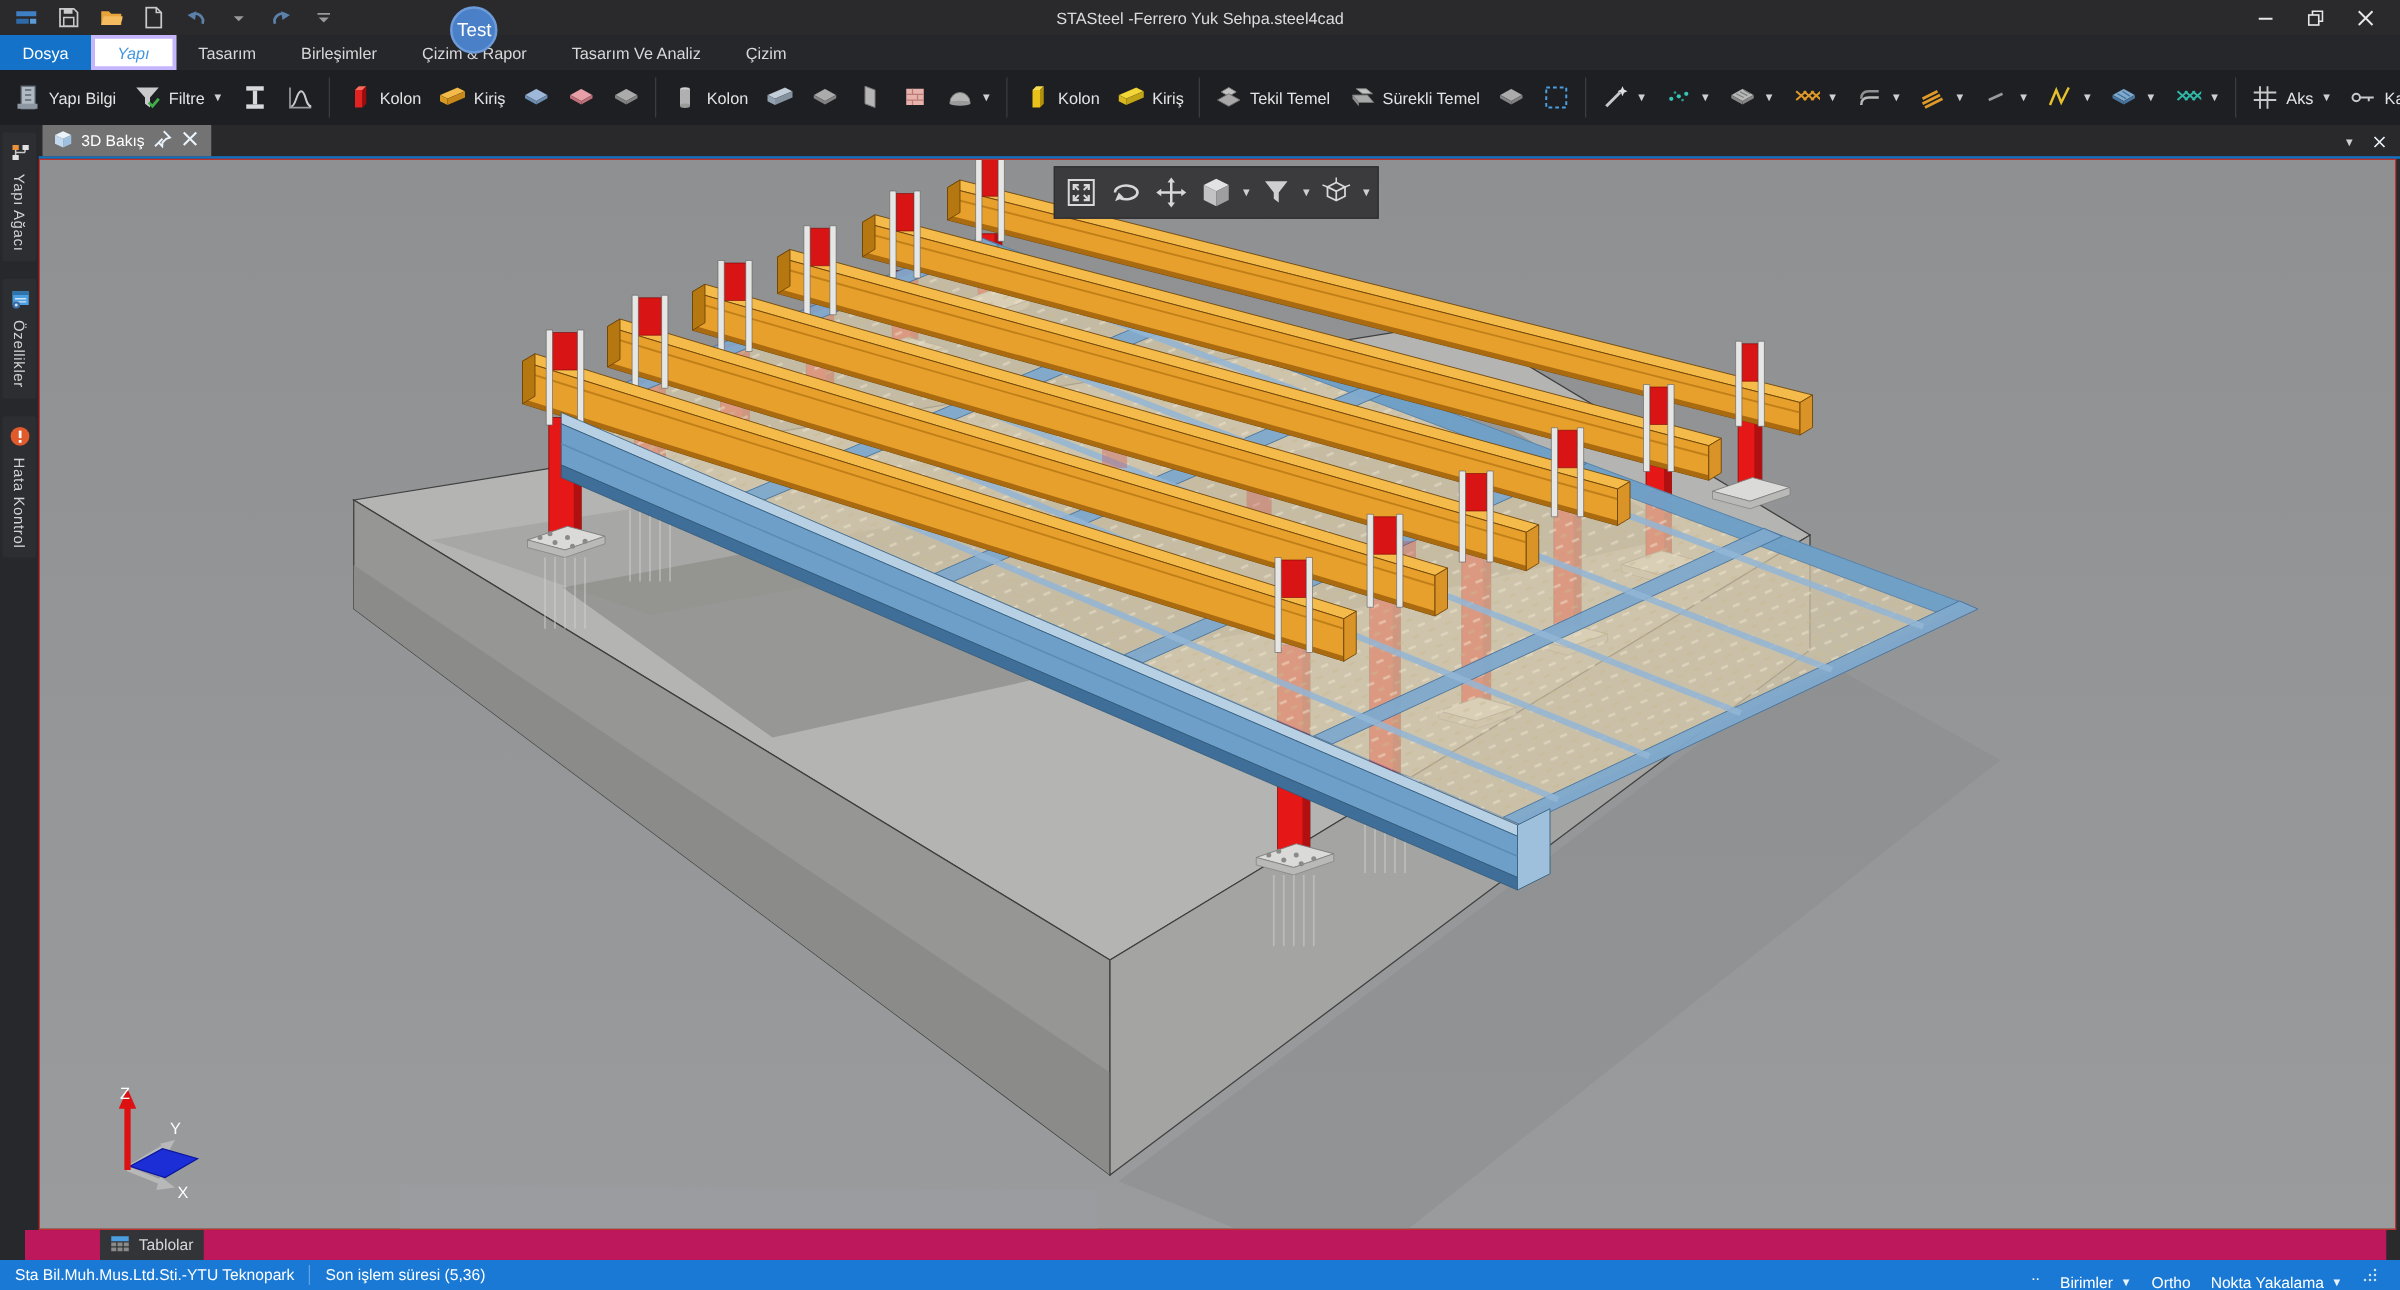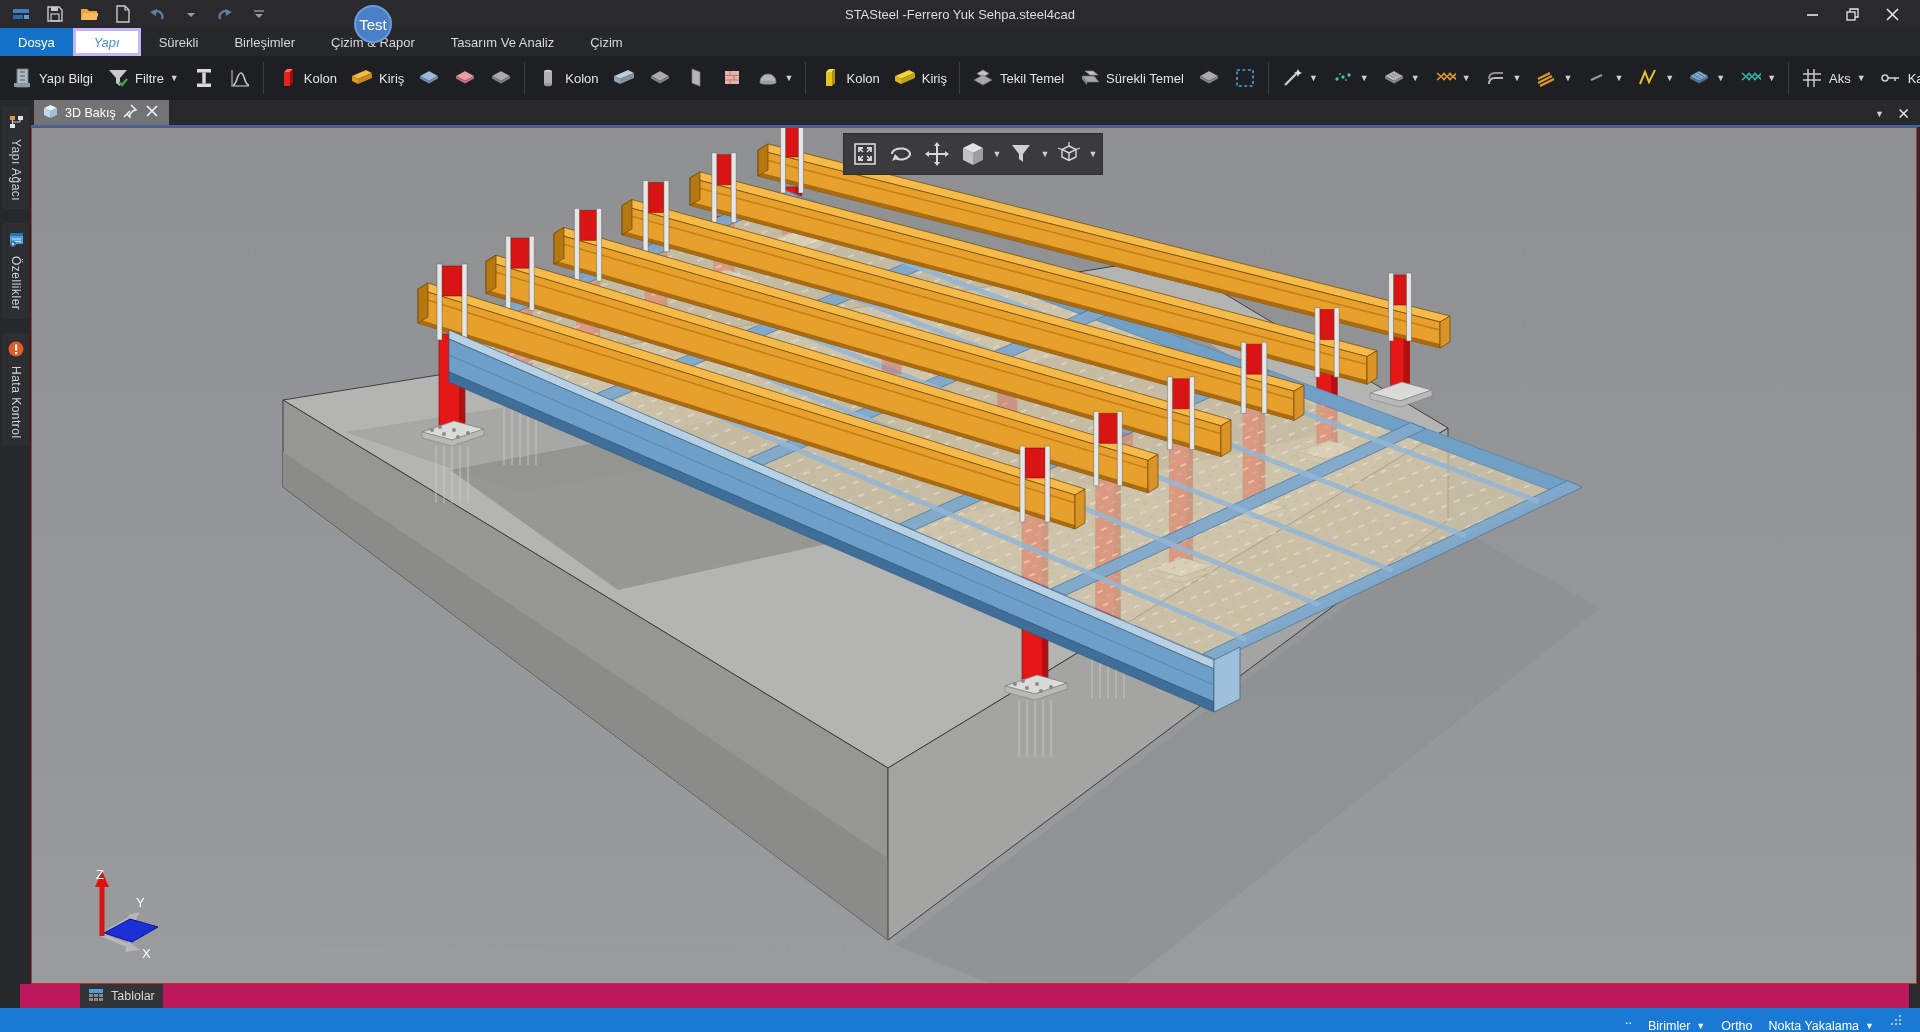--- a/index.html
+++ b/index.html
@@ -138,21 +138,21 @@
 </div>
 
 <div id="menubar">
     <div class="menu-item active">
       <span>Dosya</span>
     </div>
     <div class="menu-item boxed">
       <span>Yapı</span>
     </div>
     <div class="menu-item">
-      <span>Sürekli</span>
+      <span>Tasarım</span>
     </div>
     <div class="menu-item">
       <span>Birleşimler</span>
     </div>
     <div class="menu-item">
       <span>Çizim &amp; Rapor</span>
       <div class="menu-badge">Test</div>
     </div>
     <div class="menu-item">
       <span>Tasarım Ve Analiz</span>
@@ -826,20 +826,25 @@
             <rect x="1" y="11" width="4" height="3"></rect>
             <rect x="6" y="11" width="4" height="3"></rect>
             <rect x="11" y="11" width="4" height="3"></rect>
           </g>
         </svg></span>
     <span>Tablolar</span>
   </div>
 </div>
 
 <div id="statusbar">
+  <div class="st-left" id="st-left">
+      <div class="st-seg">Sta Bil.Muh.Mus.Ltd.Sti.-YTU Teknopark</div>
+      <div class="st-div"></div>
+      <div class="st-seg">Son işlem süresi (5,36)</div>
+    </div>
   <div class="st-right" id="st-right">
       <span>..</span>
       <div class="st-item">
         <span>Birimler</span>
         <span class="caret" style="color:#e8f2fc">▼</span>
       </div>
       <div class="st-item">
         <span>Ortho</span>
       </div>
       <div class="st-item">

